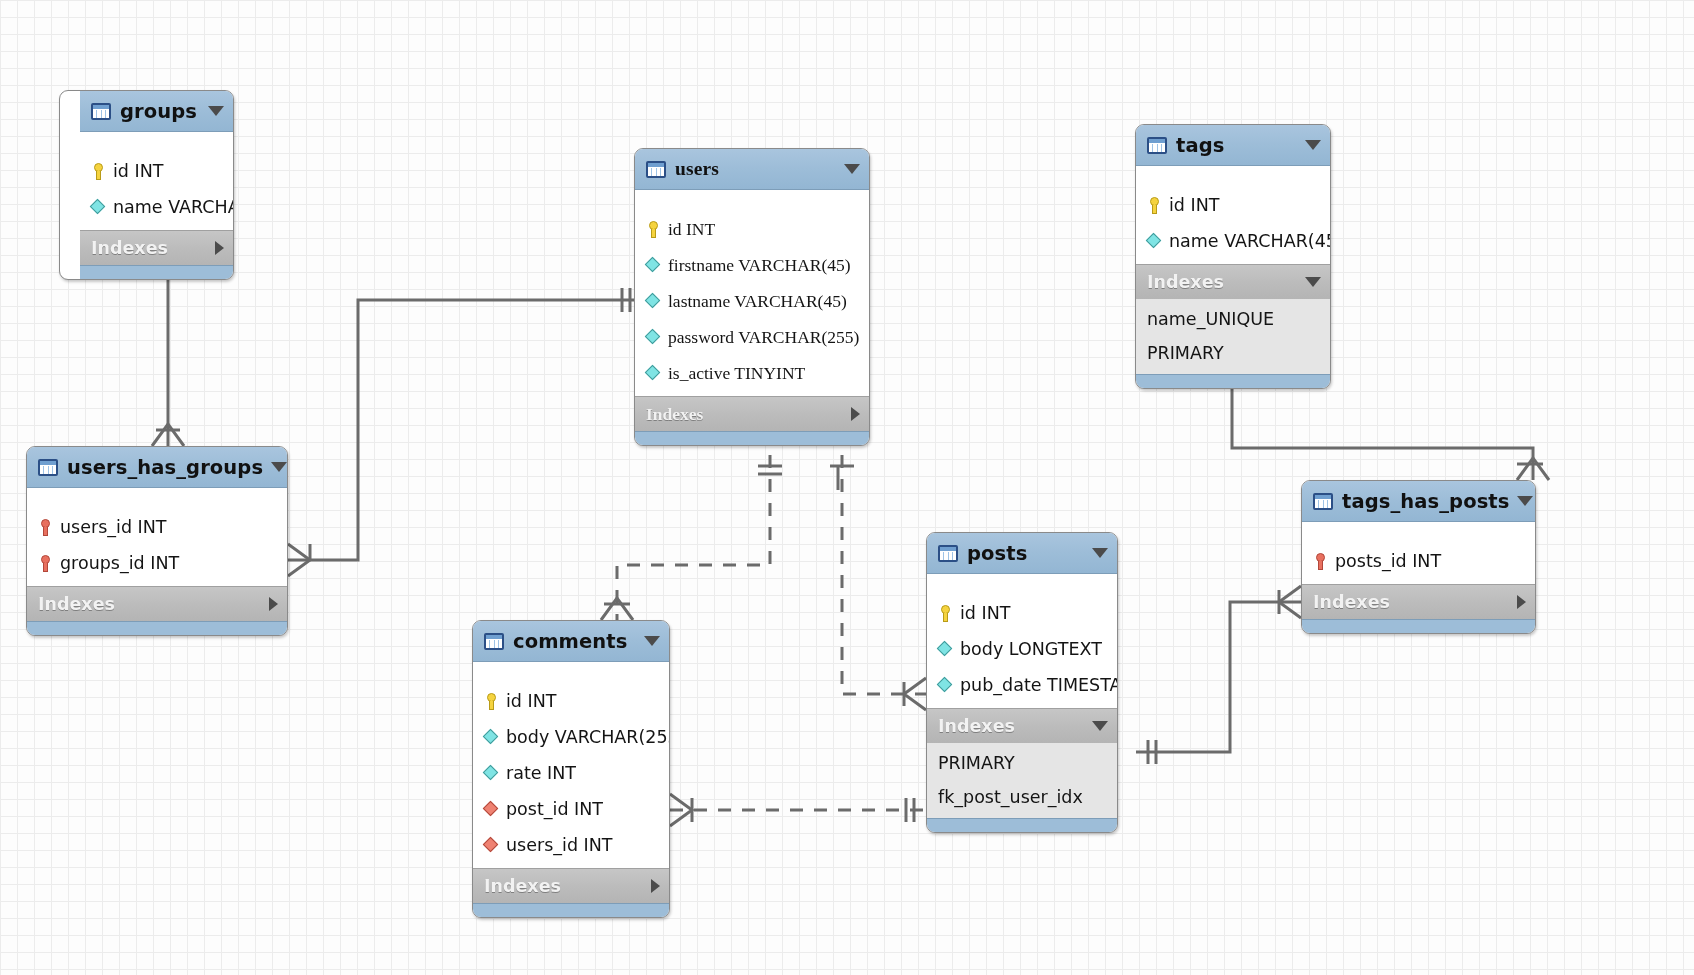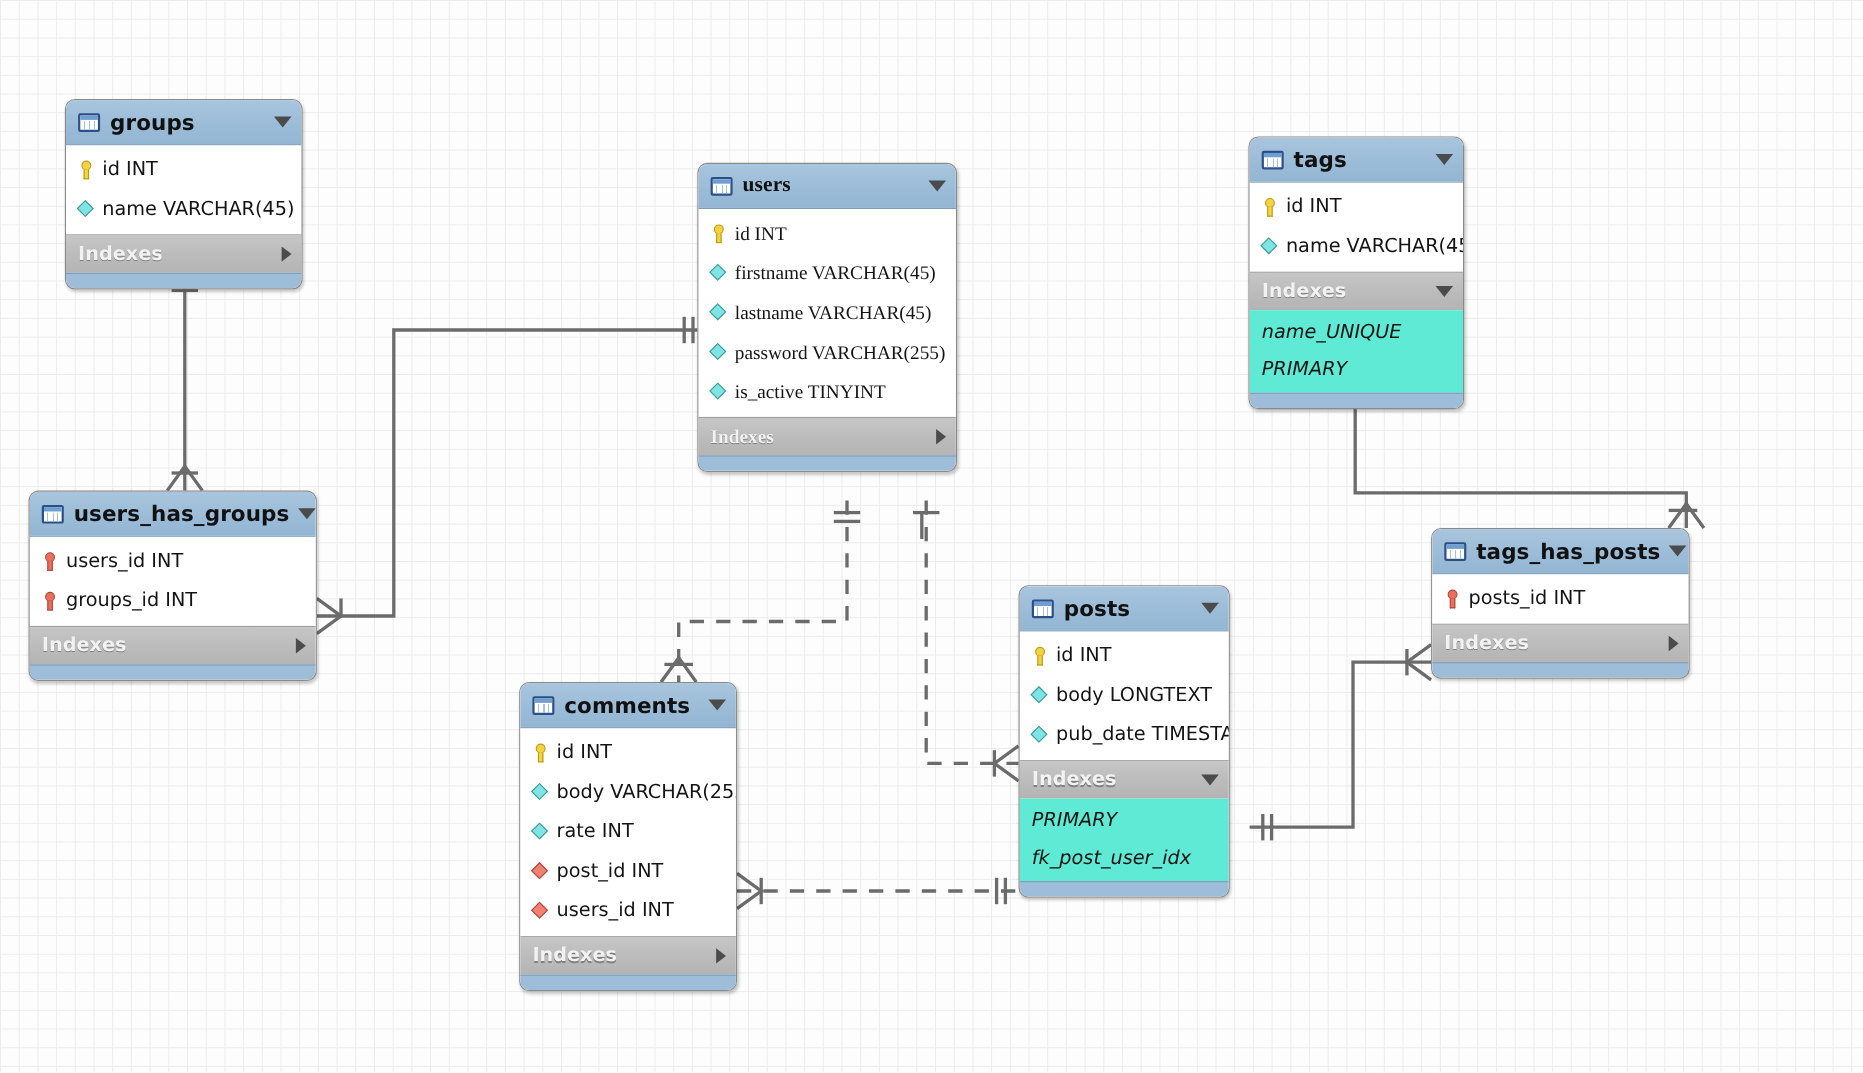--- a/index.html
+++ b/index.html
@@ -54,21 +54,21 @@
   .caret{
     width:0;height:0;flex:0 0 auto;margin-left:8px;
     border-left:8px solid transparent;border-right:8px solid transparent;
     border-top:10px solid #4b4b4b;
   }
   .caret.right{
     border-left:9px solid #4b4b4b;border-right:0;
     border-top:7px solid transparent;border-bottom:7px solid transparent;
   }
 
-  .cols{background:#ffffff;padding:4px 0 5px 0;}
+  .cols{background:#ffffff;padding:4px 0 5px 0;margin-top:17px;}
   .col{
     display:flex;align-items:center;height:36px;padding:0 10px 0 10px;
     font-size:17.5px;color:#141414;white-space:nowrap;
   }
   .ic{width:17px;height:17px;flex:0 0 17px;margin-right:6px;position:relative;}
 
   
   .ic.pk::before{
     content:"";position:absolute;left:4px;top:0px;width:9px;height:9px;
     border-radius:50%;background:#f5d33f;border:1px solid #b89b18;box-sizing:border-box;
@@ -101,21 +101,21 @@
 
   .idxbar{
     height:34px;display:flex;align-items:center;padding:0 9px 0 11px;
     background:linear-gradient(to bottom,#c6c6c6 0%,#bcbcbc 50%,#b4b4b4 100%);
     border-top:1px solid #a0a0a0;
   }
   .idxbar .lbl{
     flex:1 1 auto;font-size:17.5px;font-weight:bold;color:#f2f2f2;
     text-shadow:0 1px 0 rgba(80,80,80,0.55);
   }
-  .idxlist{background:#5eead4;padding:3px 0 4px 0;font-style:italic;}
+  .idxlist{background:#e5e5e5;padding:3px 0 4px 0;}
   .idxrow{height:34px;display:flex;align-items:center;padding:0 11px;
     font-size:17.5px;color:#141414;white-space:nowrap;}
   .foot{height:13px;background:#9dbdd8;border-top:1px solid #7d9db8;}
 </style>
 </head>
 <body>
 
 <div id="canvas">
 
   <svg class="links" viewBox="0 0 1694 975" xmlns="http://www.w3.org/2000/svg">
@@ -179,21 +179,21 @@
         <path d="M1136 752 L1230 752 L1230 602 L1301 602"></path>
         <path d="M1148 740 L1148 764"></path>
         <path d="M1156 740 L1156 764"></path>
         <path d="M1279 590 L1279 614"></path>
         <path d="M1301 586 L1279 602 L1301 618"></path>
       </g>
     </g>
   </svg>
 
   <div id="tables-host">
-      <div class="table" style="left: 59px; top: 90px; width: 216px;">
+      <div class="table" style="left: 59px; top: 90px; width: 175px; padding-left: 20px;">
         <div class="thead">
           <span class="tbl-icon"></span>
           <span class="tname">groups</span>
           <span class="caret"></span>
         </div>
         <div class="cols">
           <div class="col">
             <span class="ic pk"></span>
             <span>id INT</span>
           </div>

